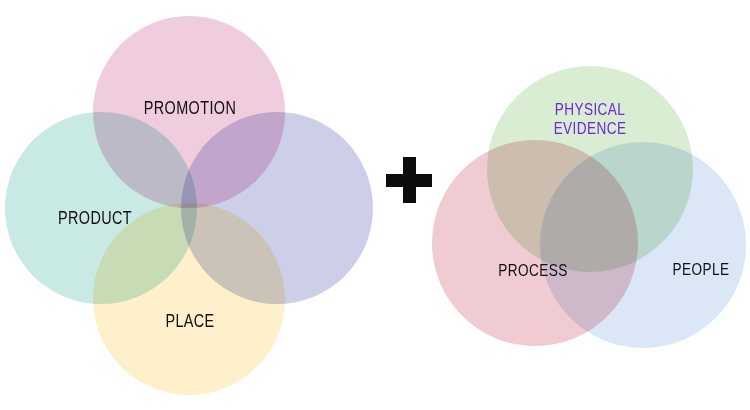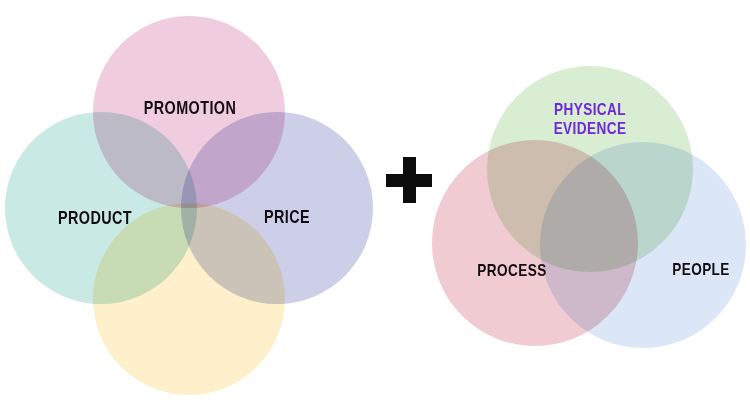--- a/index.html
+++ b/index.html
@@ -42,21 +42,21 @@
     height: 410px;
     pointer-events: none;
   }
 
   .venn-label {
     position: absolute;
     transform: translate(-50%, -50%);
     text-align: center;
     color: #120d13;
     font-family: "Liberation Sans Narrow", "Liberation Sans", "DejaVu Sans", sans-serif;
-    font-weight: 700;
+    font-weight: 400;
     letter-spacing: 0.5px;
     line-height: 1.08;
     white-space: pre-line;
     -webkit-font-smoothing: antialiased;
     transform-origin: center center;
   }
 
   
   .venn-label > span {
     display: inline-block;
@@ -126,31 +126,31 @@
   <div class="labels-layer">
 
     <div class="venn-label label-promotion" style="color: rgb(18, 13, 19); left: 190px; top: 99px;">
       <span>PROMOTION</span>
     </div>
 
     <div class="venn-label label-product" style="color: rgb(18, 13, 19); left: 95px; top: 209px;">
       <span>PRODUCT</span>
     </div>
 
-    <div class="venn-label label-price" style="color: rgb(18, 13, 19); left: 287px; top: 208px;">
-      <span>PRICE</span>
+
+    <div class="venn-label label-place" style="color: rgb(18, 13, 19); left: 190px; top: 312px;">
+      <span>PLACE</span>
     </div>
-
 
     <div class="venn-label label-physical" style="color: #6d28d9; left: 590px; top: 111px;">
       <span>PHYSICAL
 EVIDENCE</span>
     </div>
 
-    <div class="venn-label label-process" style="color: rgb(18, 13, 19); left: 512px; top: 262px; text-align: center;">
+    <div class="venn-label label-process" style="color: rgb(18, 13, 19); left: 533px; top: 262px; text-align: center;">
       <span>PROCESS</span>
     </div>
 
     <div class="venn-label label-people" style="color: rgb(18, 13, 19); left: 701px; top: 261px;">
       <span>PEOPLE</span>
     </div>
 
   </div>
 </div>
 

